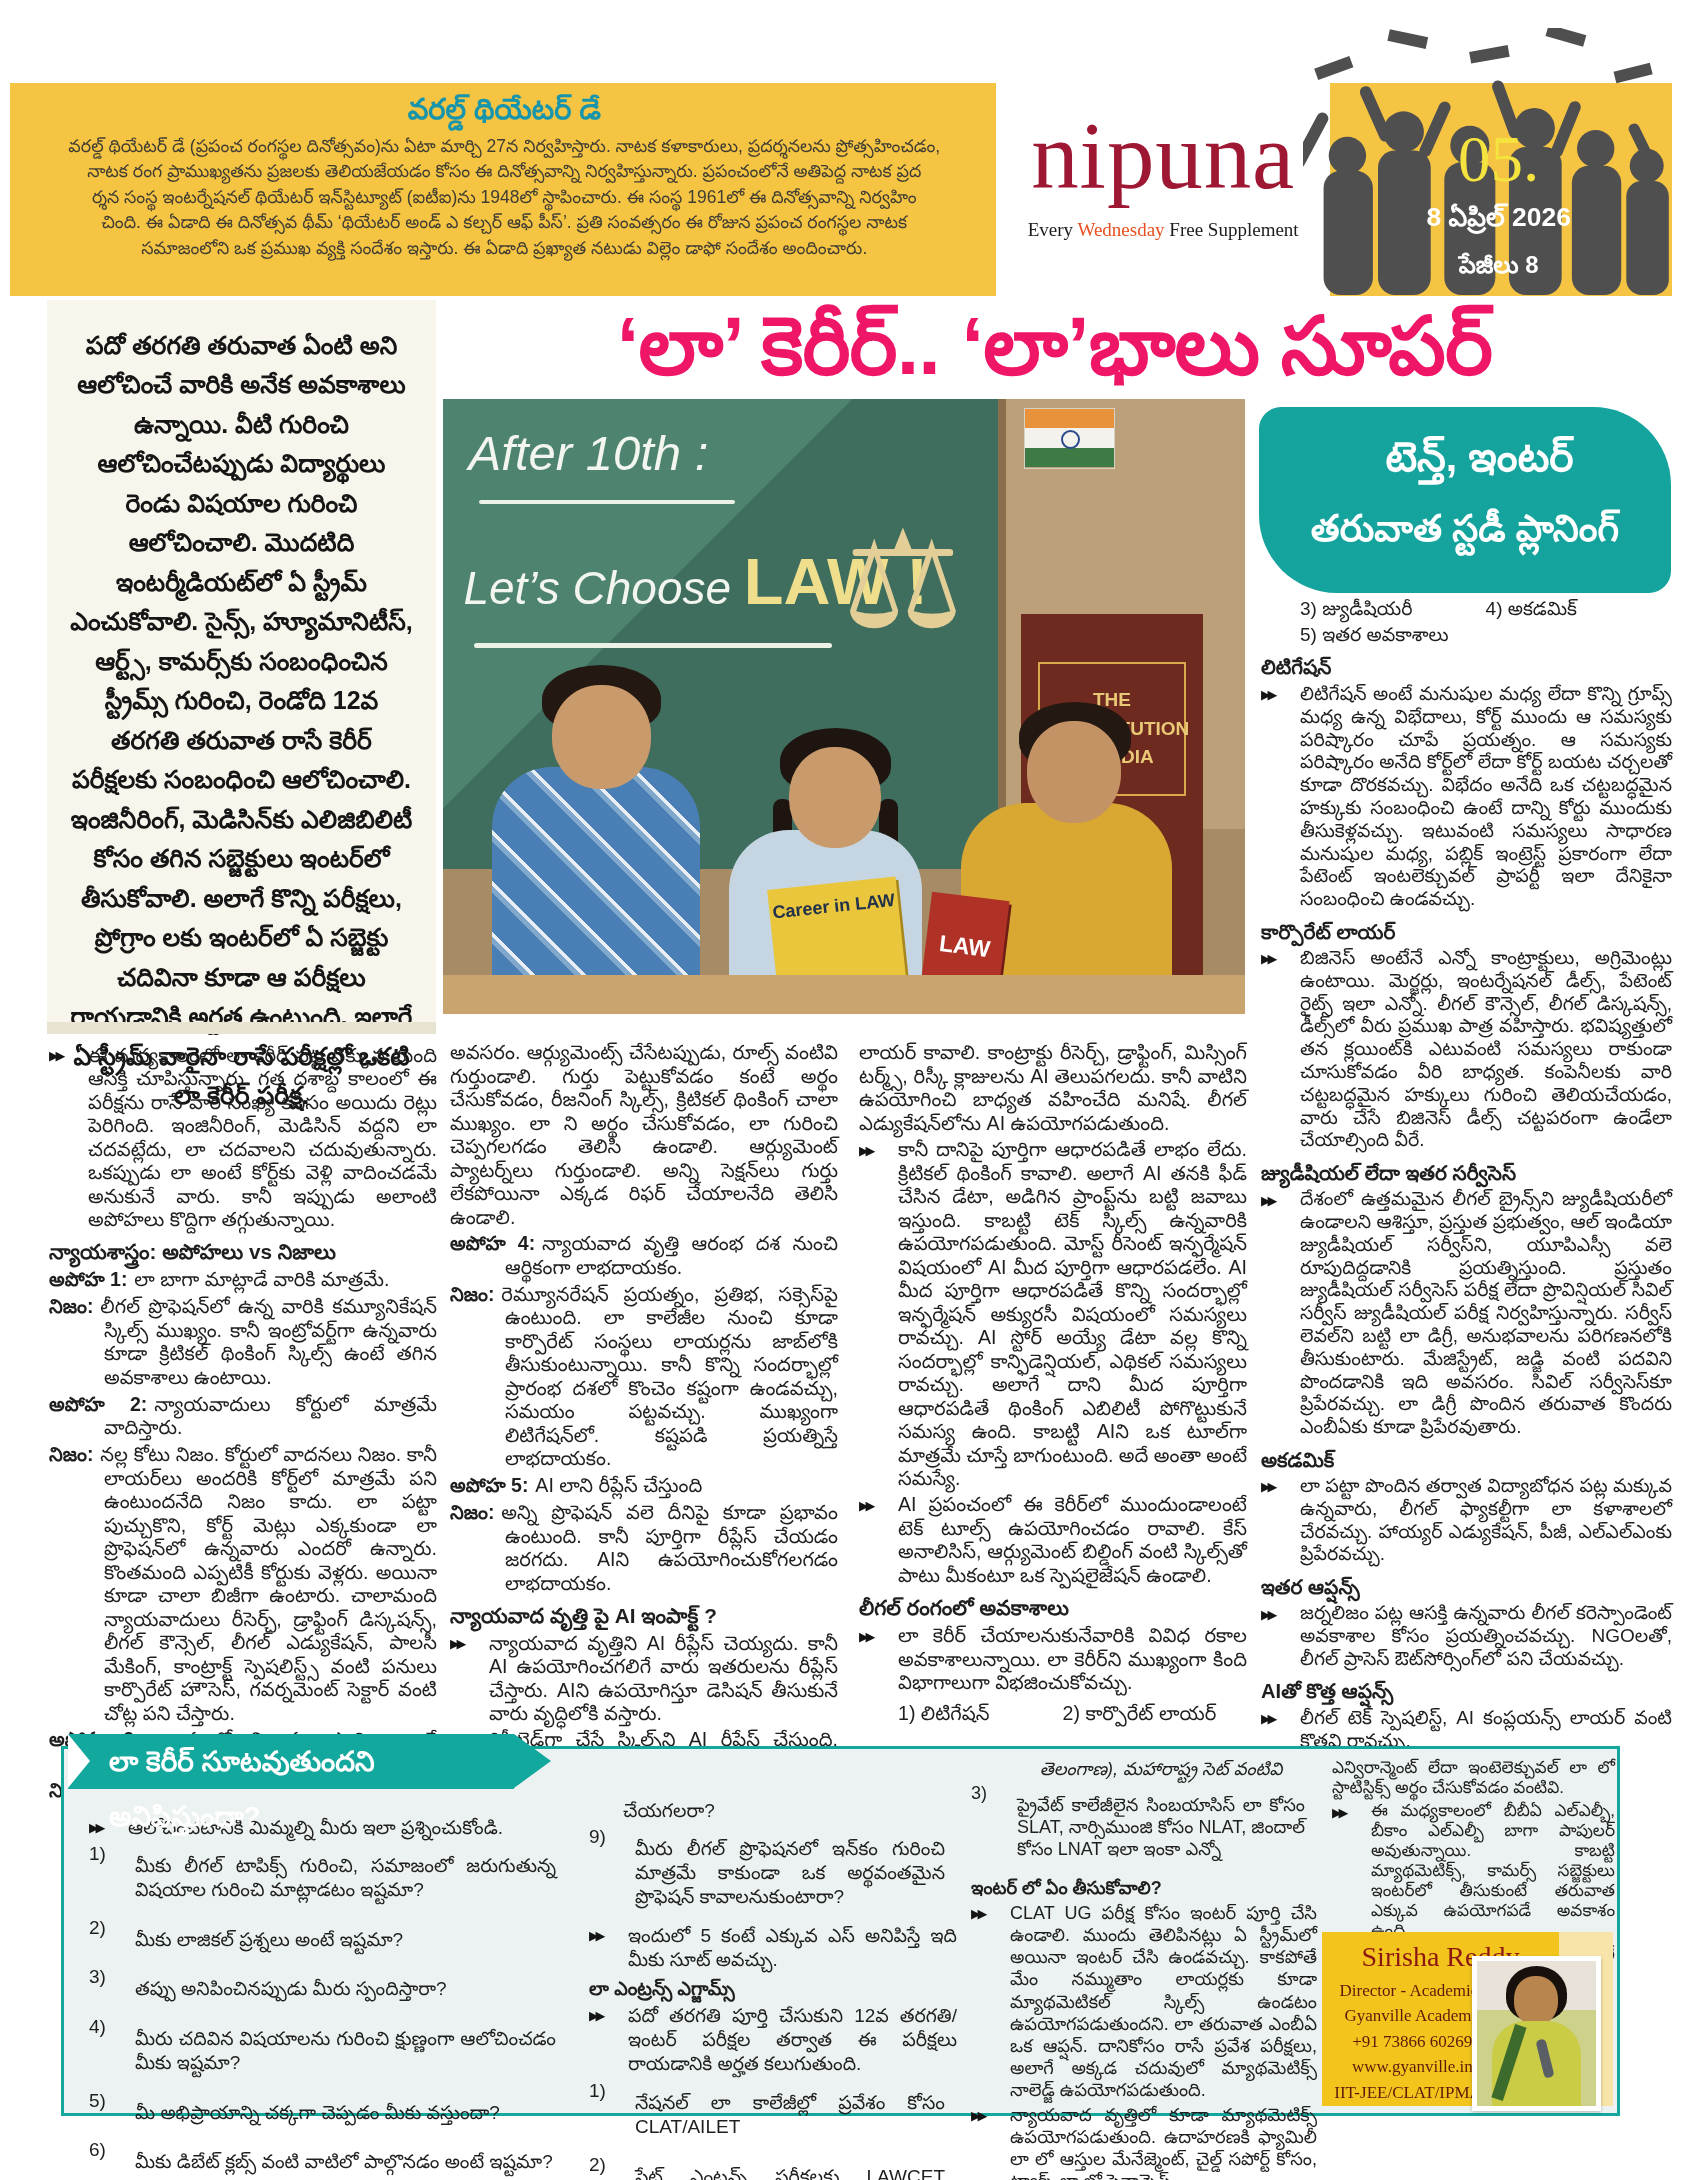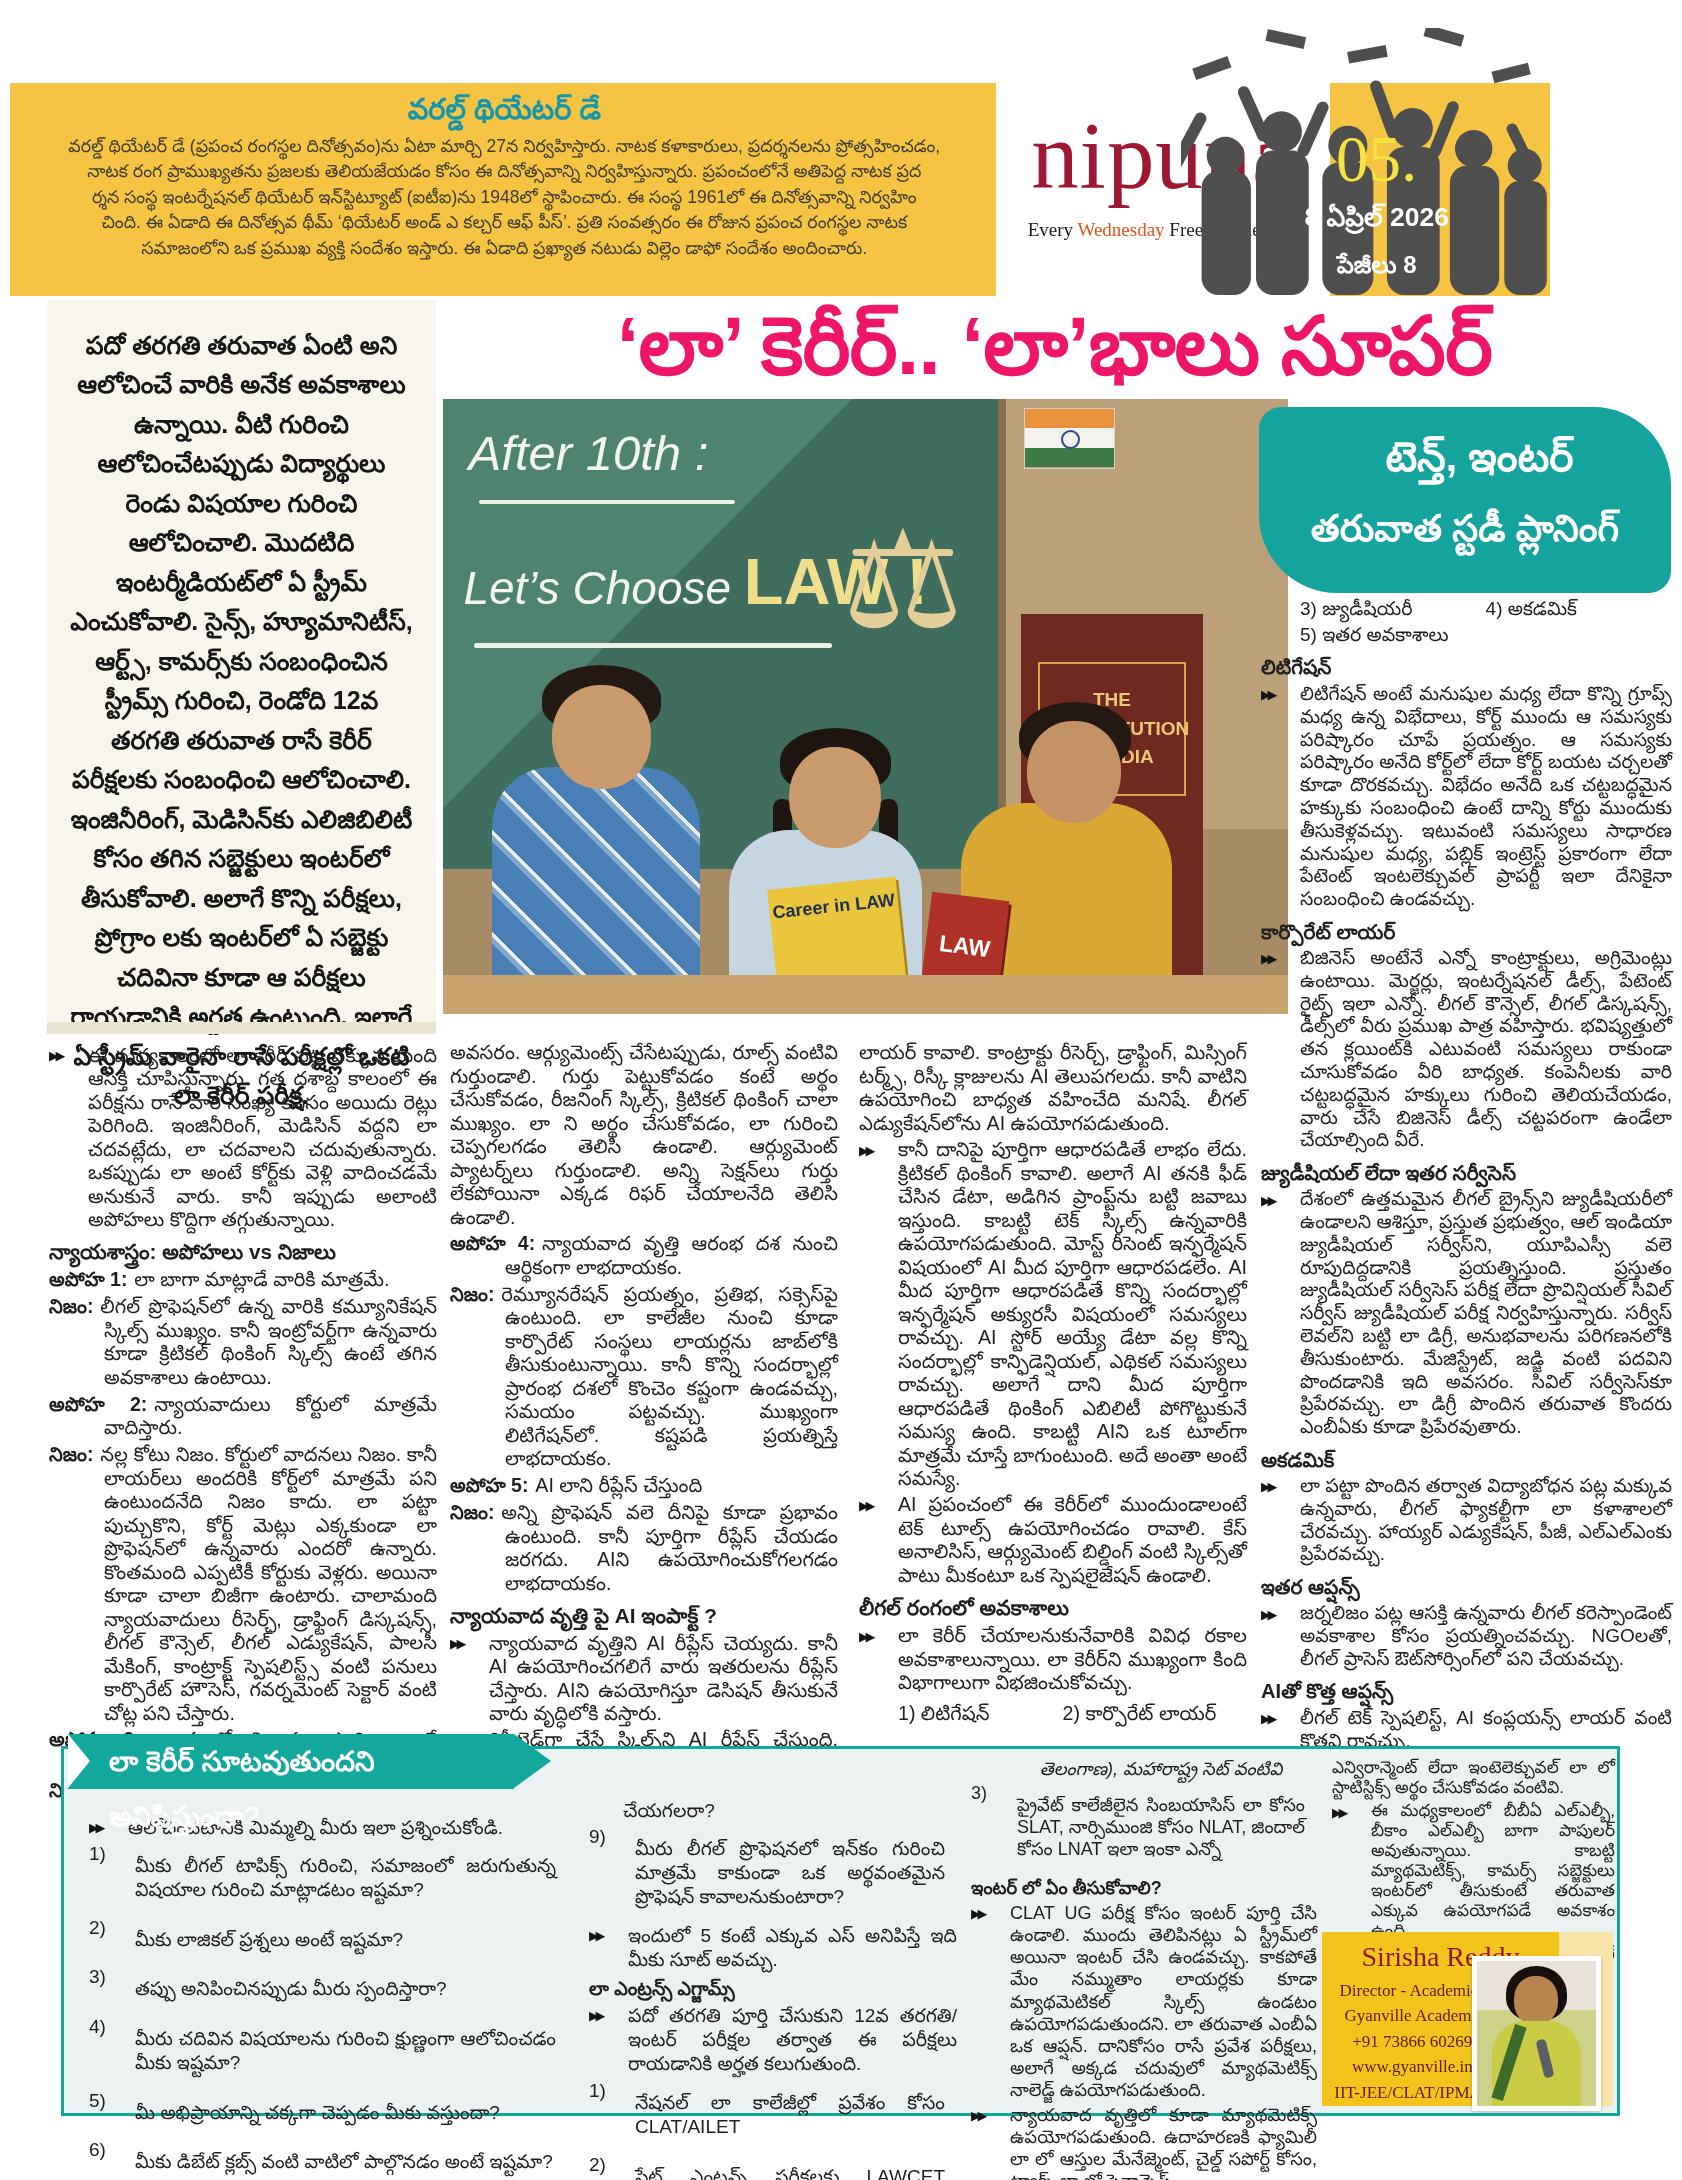--- a/index.html
+++ b/index.html
@@ -1,20 +1,20 @@
 <!DOCTYPE html>
 <html style="font-size:13.6px"><head>
 <meta charset="utf-8">
 <style>
   html,body{margin:0;padding:0;background:#fff;}
   .page{position:relative;width:1682px;height:2181px;background:#fff;overflow:hidden;
         font-family:"Liberation Sans",sans-serif;color:#1f1f1f;}
 
   
-  .band{position:absolute;left:10.2px;top:83px;width:1540px;height:213px;background:#F6C443;}
+  .band{position:absolute;left:10.2px;top:83px;width:1662px;height:213px;background:#F6C443;}
   .band-title{position:absolute;left:25.6px;top:10.2px;width:937px;text-align:center;
               font-size:29px;font-weight:bold;color:#1795AC;}
   .band-body{position:absolute;left:25.6px;top:51px;width:937px;text-align:center;
              font-size:17.5px;line-height:1.45;color:#3E3C33;}
   .nipuna-box{position:absolute;left:986px;top:0;width:334px;height:213px;background:#fff;text-align:center;}
   .nipuna{font-family:"Liberation Serif",serif;font-size:95px;color:#9E1733;line-height:1.05;
           margin-top:24px;letter-spacing:0.9px;}
   .tagline{font-family:"Liberation Serif",serif;font-size:19px;color:#1c1c1c;margin-top:12px;}
   .tagline .wed{color:#E84F1F;}
   .grad-area{position:absolute;right:0;top:0;width:353px;height:213px;}
@@ -29,21 +29,21 @@
             font-size:81px;font-weight:800;color:#EF1668;letter-spacing:-0.9px;line-height:1.15;}
 
   
   .intro{position:absolute;left:47px;top:300px;width:389px;height:722px;background:#F8F5EC;
          box-sizing:border-box;padding:25.6px 20.4px;text-align:center;font-size:25px;font-weight:bold;
          line-height:1.58;color:#161616;}
   .intro::after{content:"";position:absolute;left:0;bottom:-12px;width:100%;height:12px;background:#E9E3D2;}
 
   
   .photo{position:absolute;left:443px;top:399px;width:802px;height:615px;margin:0;
-         background:linear-gradient(180deg,#BCA07A 0 70%,#A78B64 70% 100%);overflow:hidden;padding-left:43px;}
+         background:linear-gradient(180deg,#BCA07A 0 70%,#A78B64 70% 100%);overflow:hidden;}
   .board{position:absolute;left:0;top:0;width:555px;height:470px;
          background:linear-gradient(135deg,#4E8370 0 40%,#3F6E5E 40% 100%);border-right:8.5px solid #8a6f4e;}
   .chalk-a{position:absolute;left:25.6px;top:25.6px;font-size:49px;font-style:italic;color:#F3F6EE;}
   .chalk-ul1{position:absolute;left:36px;top:101px;width:256px;height:4.3px;background:#EDF2E7;border-radius:2.6px;}
   .chalk-b{position:absolute;left:20.4px;top:145px;font-size:46px;font-style:italic;color:#F3F6EE;}
   .chalk-law{font-size:65px;font-style:normal;font-weight:bold;color:#EFDF8D;}
   .chalk-ul2{position:absolute;left:31px;top:244px;width:358px;height:5.1px;background:#EDF2E7;border-radius:2.6px;}
   .scales{position:absolute;left:399px;top:102px;font-size:136px;color:#E2CE96;}
   .flag{position:absolute;left:581px;top:8.5px;width:89px;height:59px;border:1.7px solid #d8d2c6;}
   .flag .f1{height:19.6px;background:#E8923B;}

